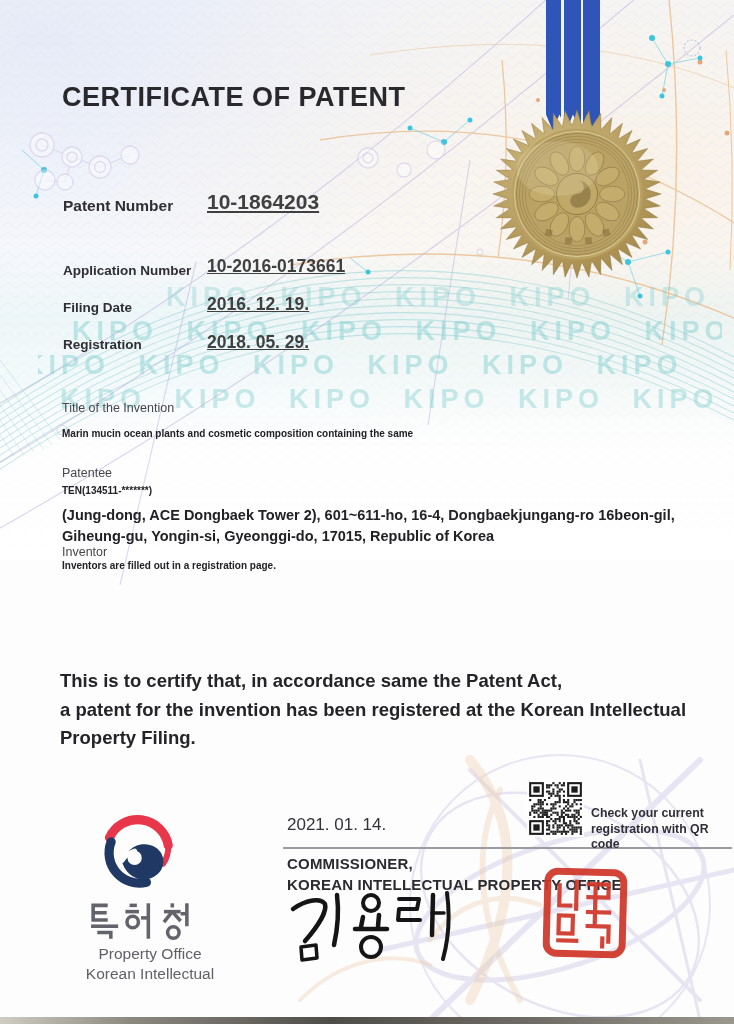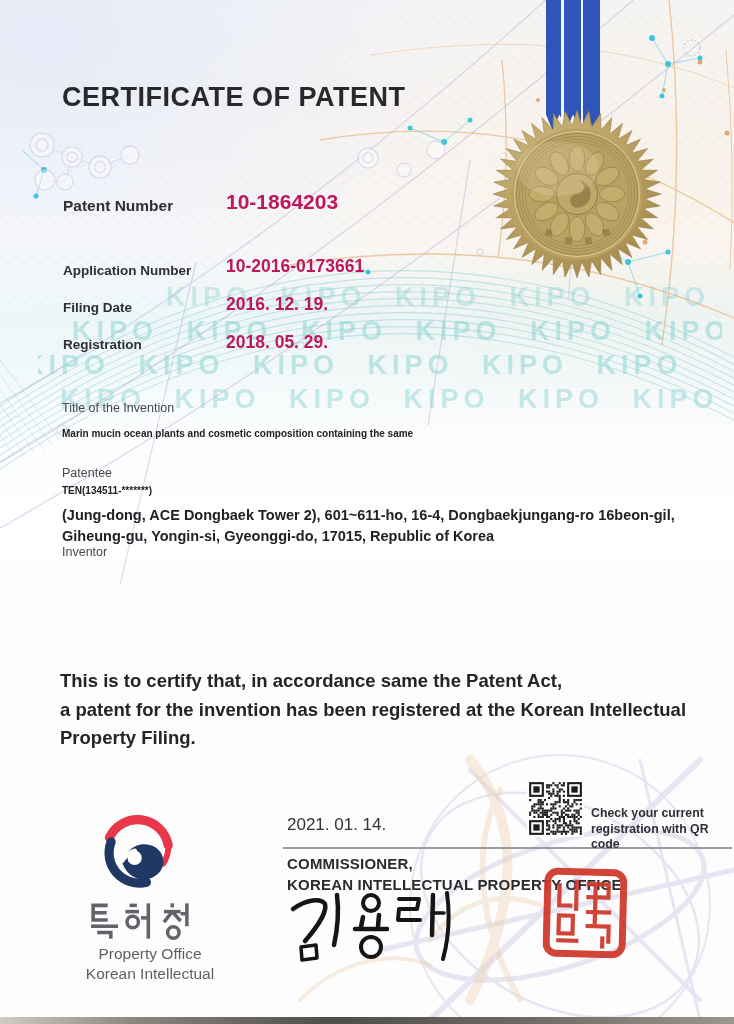--- a/index.html
+++ b/index.html
@@ -22,21 +22,21 @@
   .wm4{margin-left:22px;opacity:.9;}
   
   .ribbon{position:absolute;left:546px;top:0;width:54px;height:130px;z-index:3;
     background:linear-gradient(90deg,#2e55b7 0 28%,#f2f4fa 28% 33%,#2e55b7 33% 64%,#f2f4fa 64% 69%,#2e55b7 69% 100%);
     clip-path:polygon(0 0,100% 0,100% 88%,88% 100%,76% 88%,63% 100%,50% 88%,38% 100%,25% 88%,12% 100%,0 88%);}
   .goldseal{position:absolute;left:489px;top:106px;z-index:4;}
   
   .content{position:absolute;inset:0;z-index:5;color:#2b2b30;}
   .title{position:absolute;left:62px;top:64px;font-size:27px;font-weight:bold;letter-spacing:.5px;color:#28282d;}
   .lbl{position:absolute;left:63px;font-weight:bold;color:#2e2e34;}
-  .val{position:absolute;left:226px;font-weight:bold;color:#be185d;}
+  .val{position:absolute;left:207px;font-weight:bold;color:#404040;text-decoration:underline;}
   .sec{position:absolute;left:62px;font-size:12.5px;color:#46464c;}
   .b15{position:absolute;left:62px;font-size:10px;font-weight:bold;color:#222226;}
   .addr{position:absolute;left:62px;font-size:14.5px;font-weight:bold;color:#222226;}
   .statement{position:absolute;left:60px;top:667px;font-size:18.5px;font-weight:bold;line-height:28.5px;color:#242428;}
   .issue-date{position:absolute;left:287px;top:815px;font-size:17px;color:#333338;}
   .rule{position:absolute;left:283px;top:847px;width:449px;height:1.5px;background:#9b9ba2;}
   .comm{position:absolute;left:287px;font-size:15px;font-weight:bold;color:#2b2b30;letter-spacing:.2px;}
   .sig{position:absolute;left:286px;top:891px;}
   .redseal{position:absolute;left:543px;top:868px;transform:rotate(1.5deg);opacity:.92;}
   .qr{position:absolute;left:527px;top:780px;background:#fff;}
@@ -252,20 +252,21 @@
 
     <div class="sec" style="top:401px">Title of the Invention</div>
     <div class="b15" style="top:428px">Marin mucin ocean plants and cosmetic composition  containing the same</div>
 
     <div class="sec" style="top:466px">Patentee</div>
     <div class="b15" style="top:485px">TEN(134511-*******)</div>
     <div class="addr" style="top:507px">(Jung-dong, ACE Dongbaek Tower 2),  601~611-ho, 16-4, Dongbaekjungang-ro  16beon-gil,</div>
     <div class="addr" style="top:528px">Giheung-gu, Yongin-si,  Gyeonggi-do, 17015, Republic of Korea</div>
 
     <div class="sec" style="top:545px">Inventor</div>
+    <div class="b15" style="top:560px">Inventors are filled out in a registration page.</div>
 
     <div class="statement">
       <div>This is to certify that, in accordance same the Patent Act,</div>
       <div>a patent for the invention has been registered at the Korean Intellectual</div>
       <div>Property Filing.</div>
     </div>
 
     <div class="issue-date">2021. 01. 14.</div>
     <div class="rule"></div>
     <div class="comm" style="top:855px">COMMISSIONER,</div>

